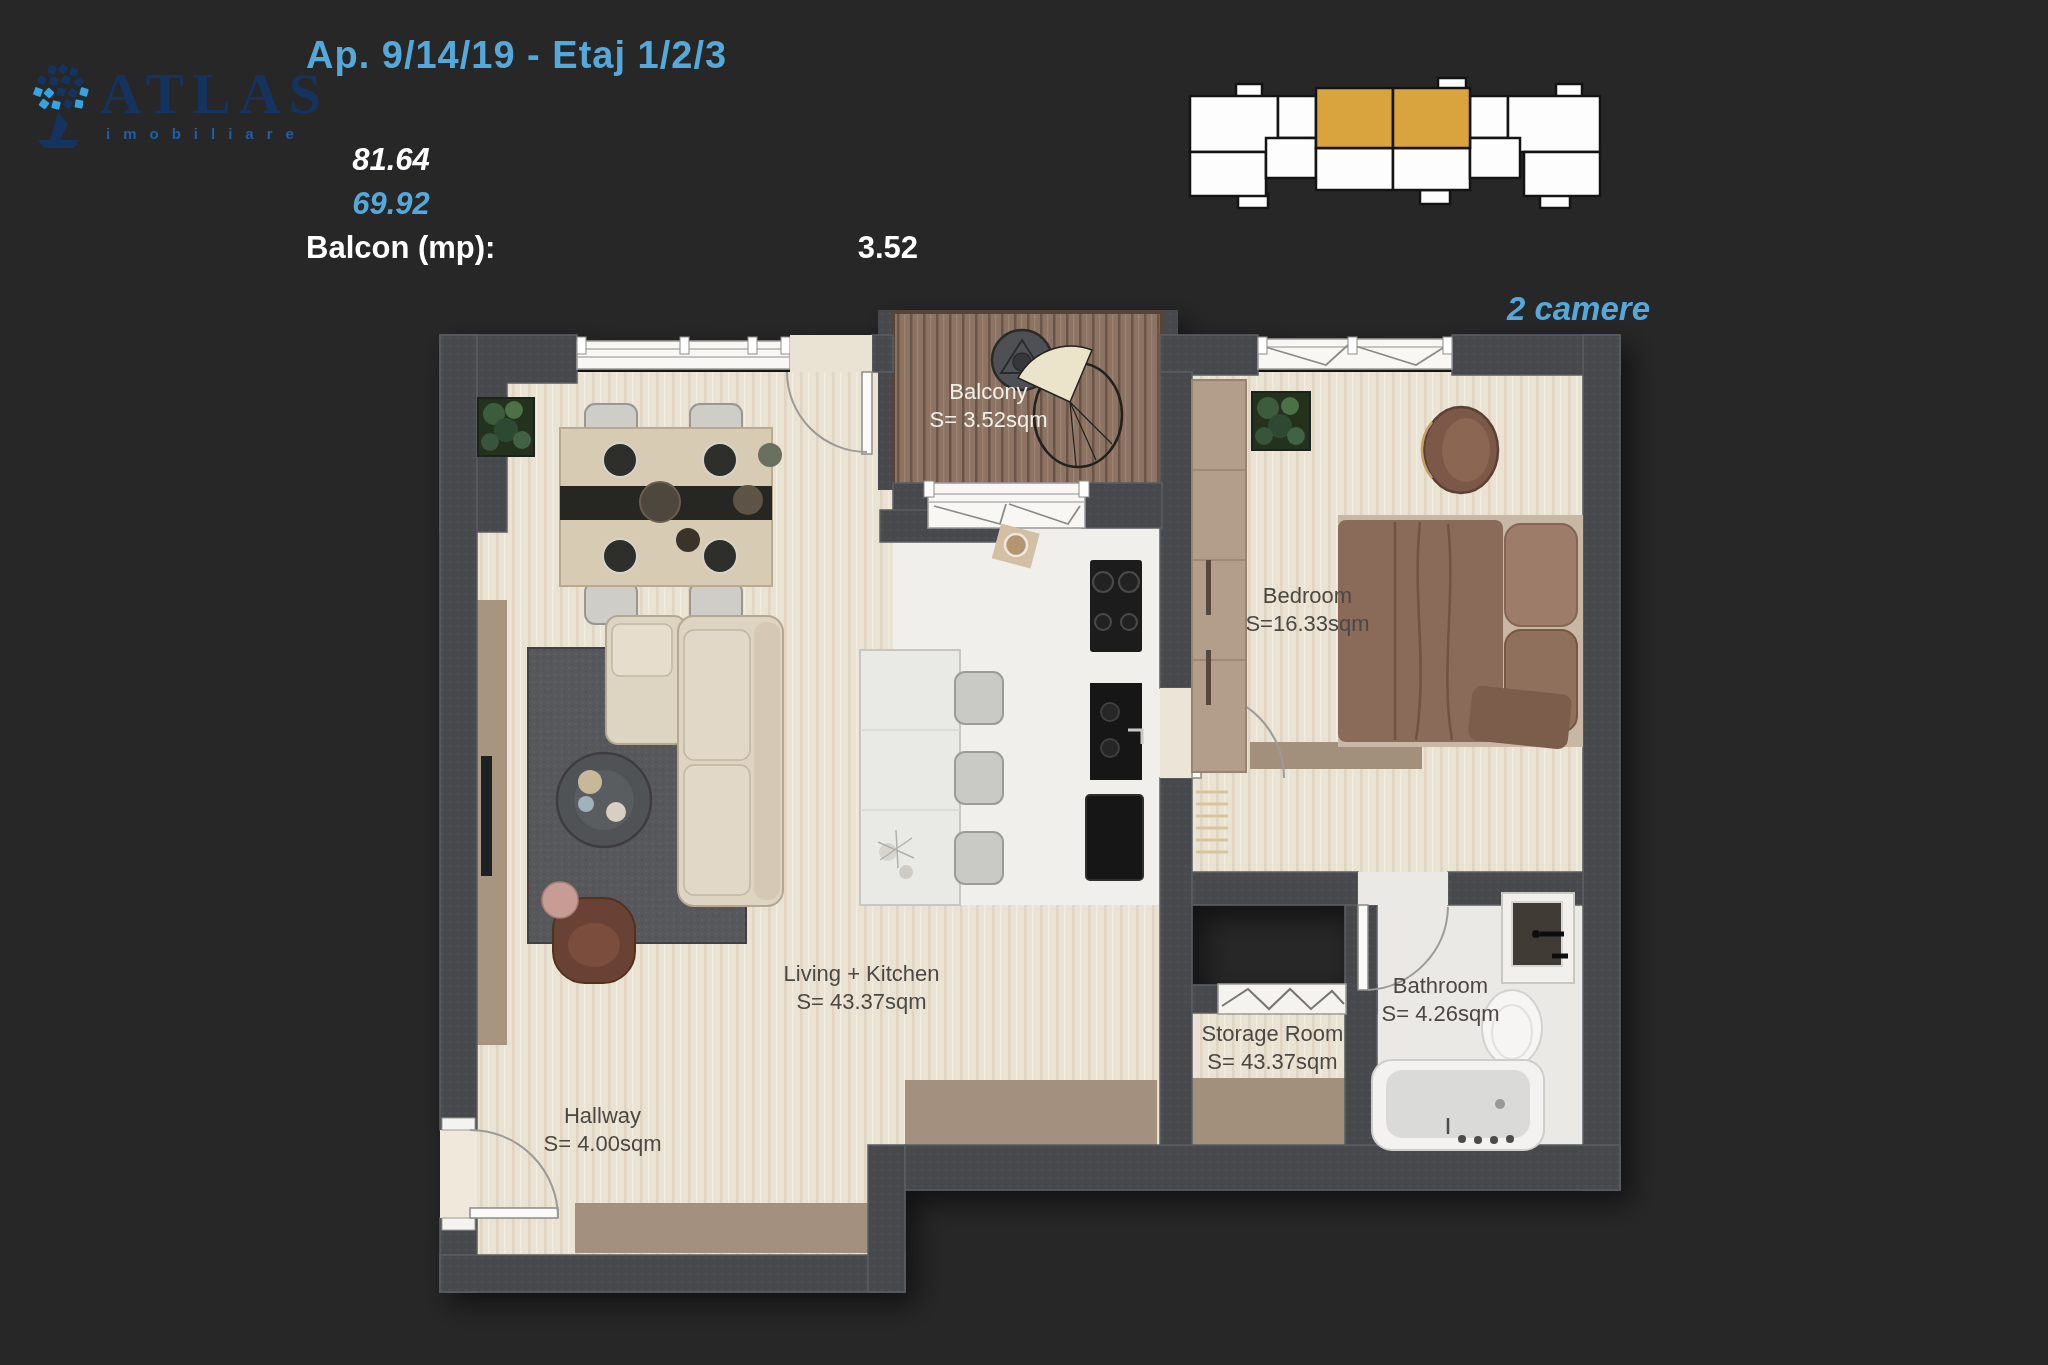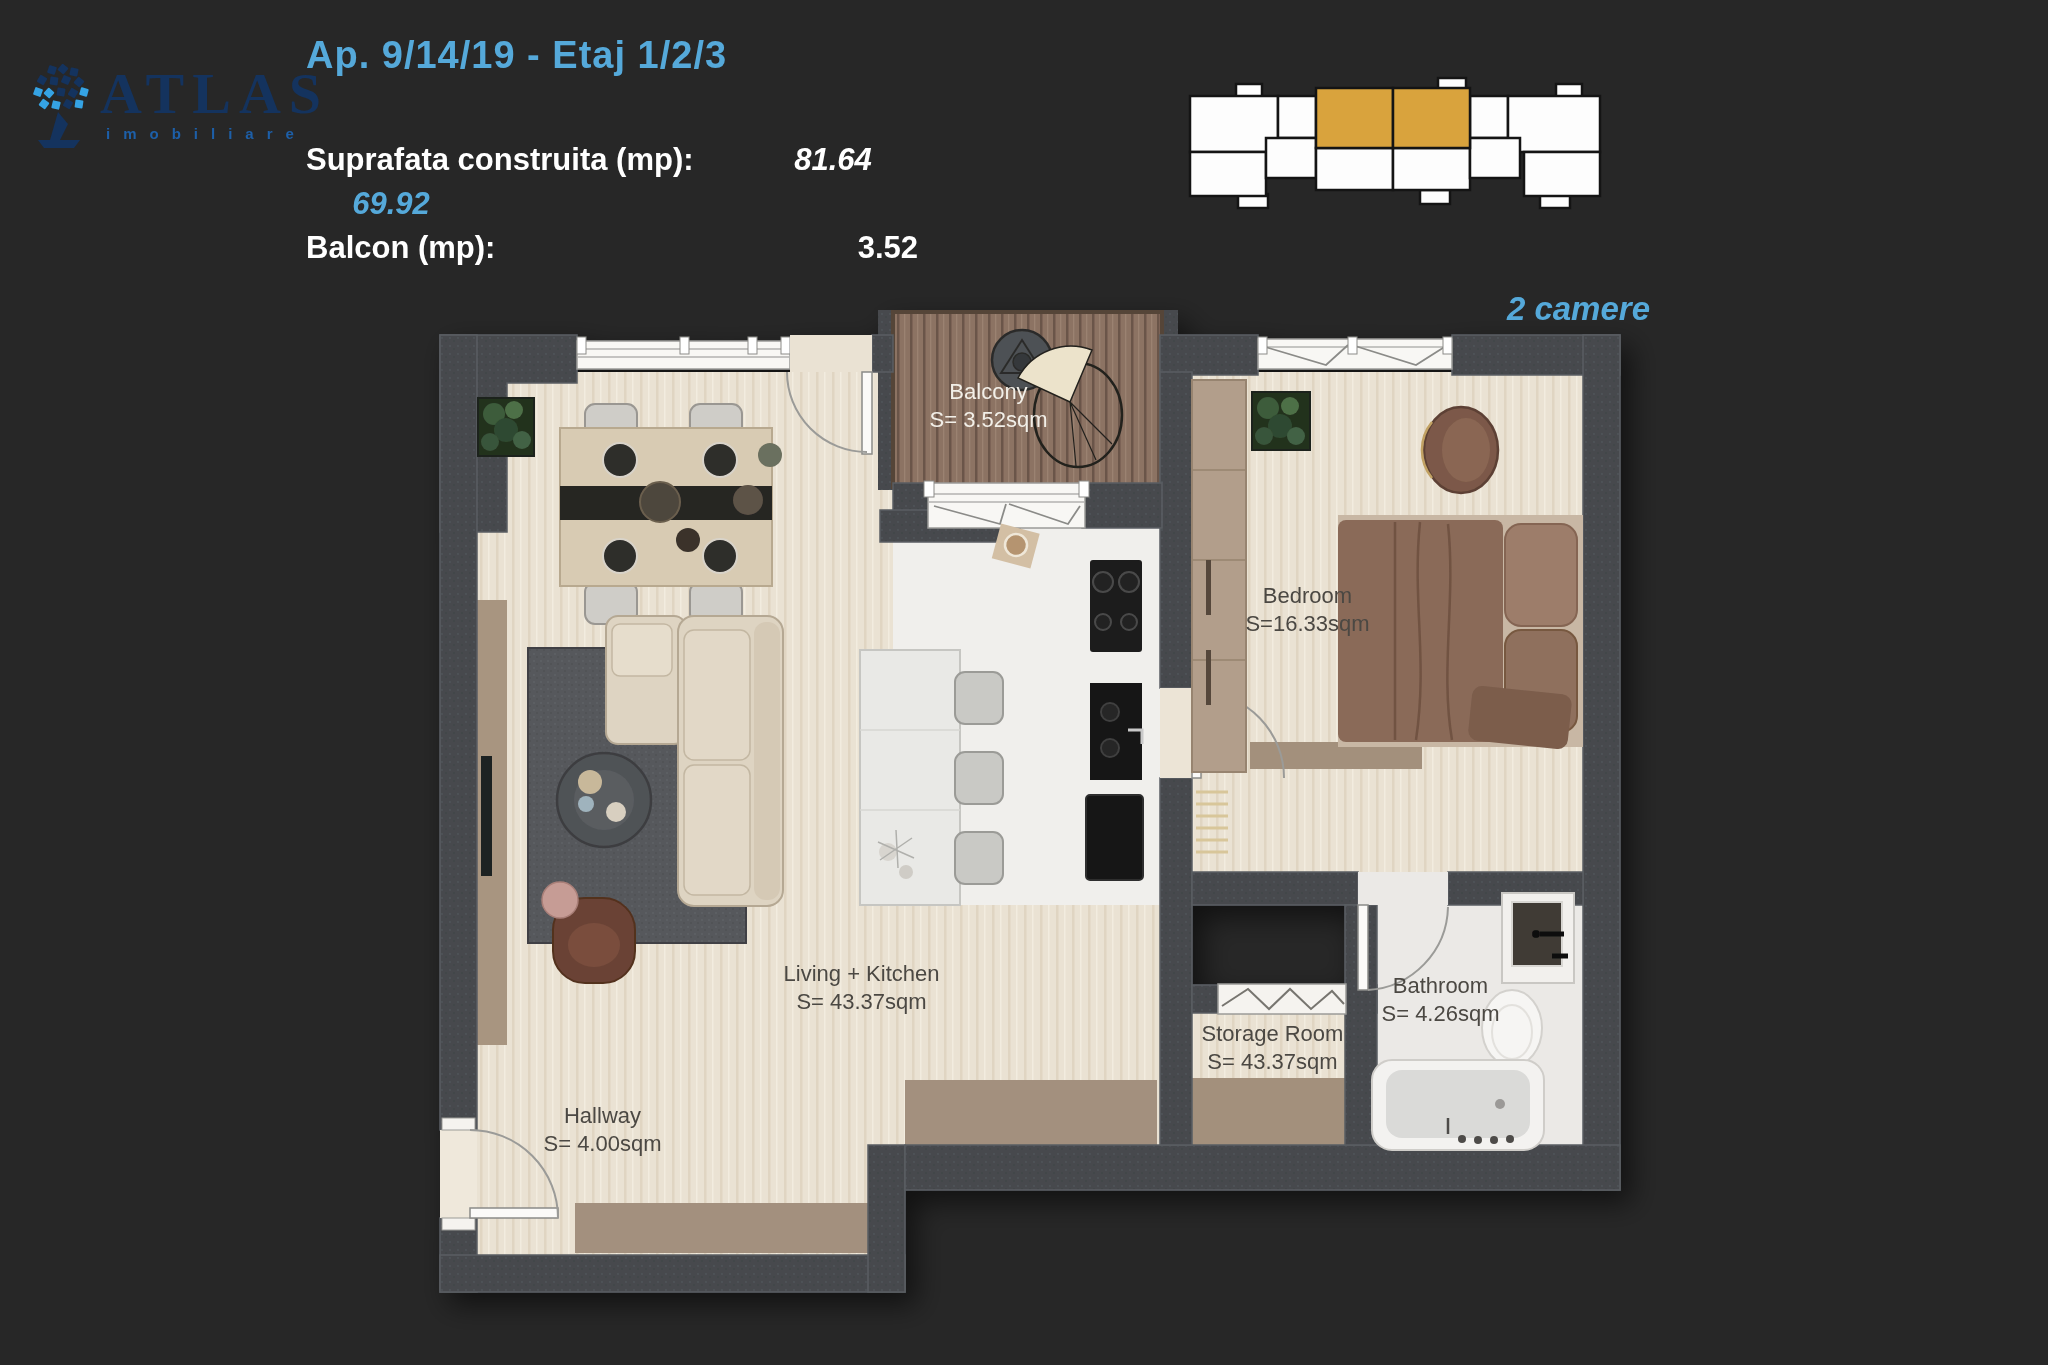--- a/index.html
+++ b/index.html
@@ -330,21 +330,20 @@
   <div class="logo-col">
     <div class="logo-name">ATLAS</div>
     <div class="logo-sub">imobiliare</div>
   </div>
 </div>
 
 <div class="page-title">Ap. 9/14/19 - Etaj 1/2/3</div>
 
 <div class="stats">
   <div class="stat-row italic">
-    <span class="stat-label">Suprafata construita (mp):</span>
     <span class="stat-value">81.64</span>
   </div>
   <div class="stat-row blue italic">
     <span class="stat-value">69.92</span>
   </div>
   <div class="stat-row">
     <span class="stat-label">Balcon (mp):</span>
     <span class="stat-value">3.52</span>
   </div>
 </div>

